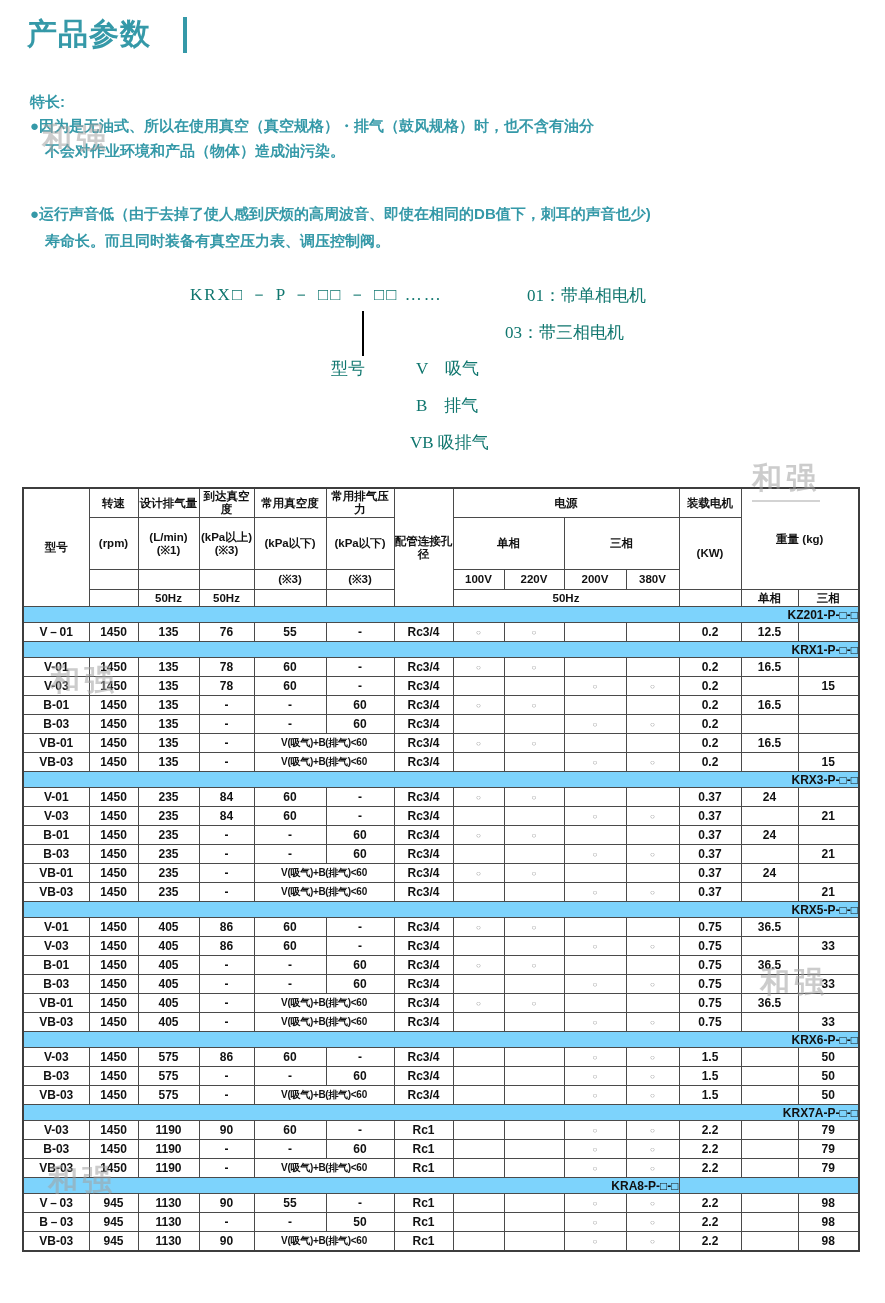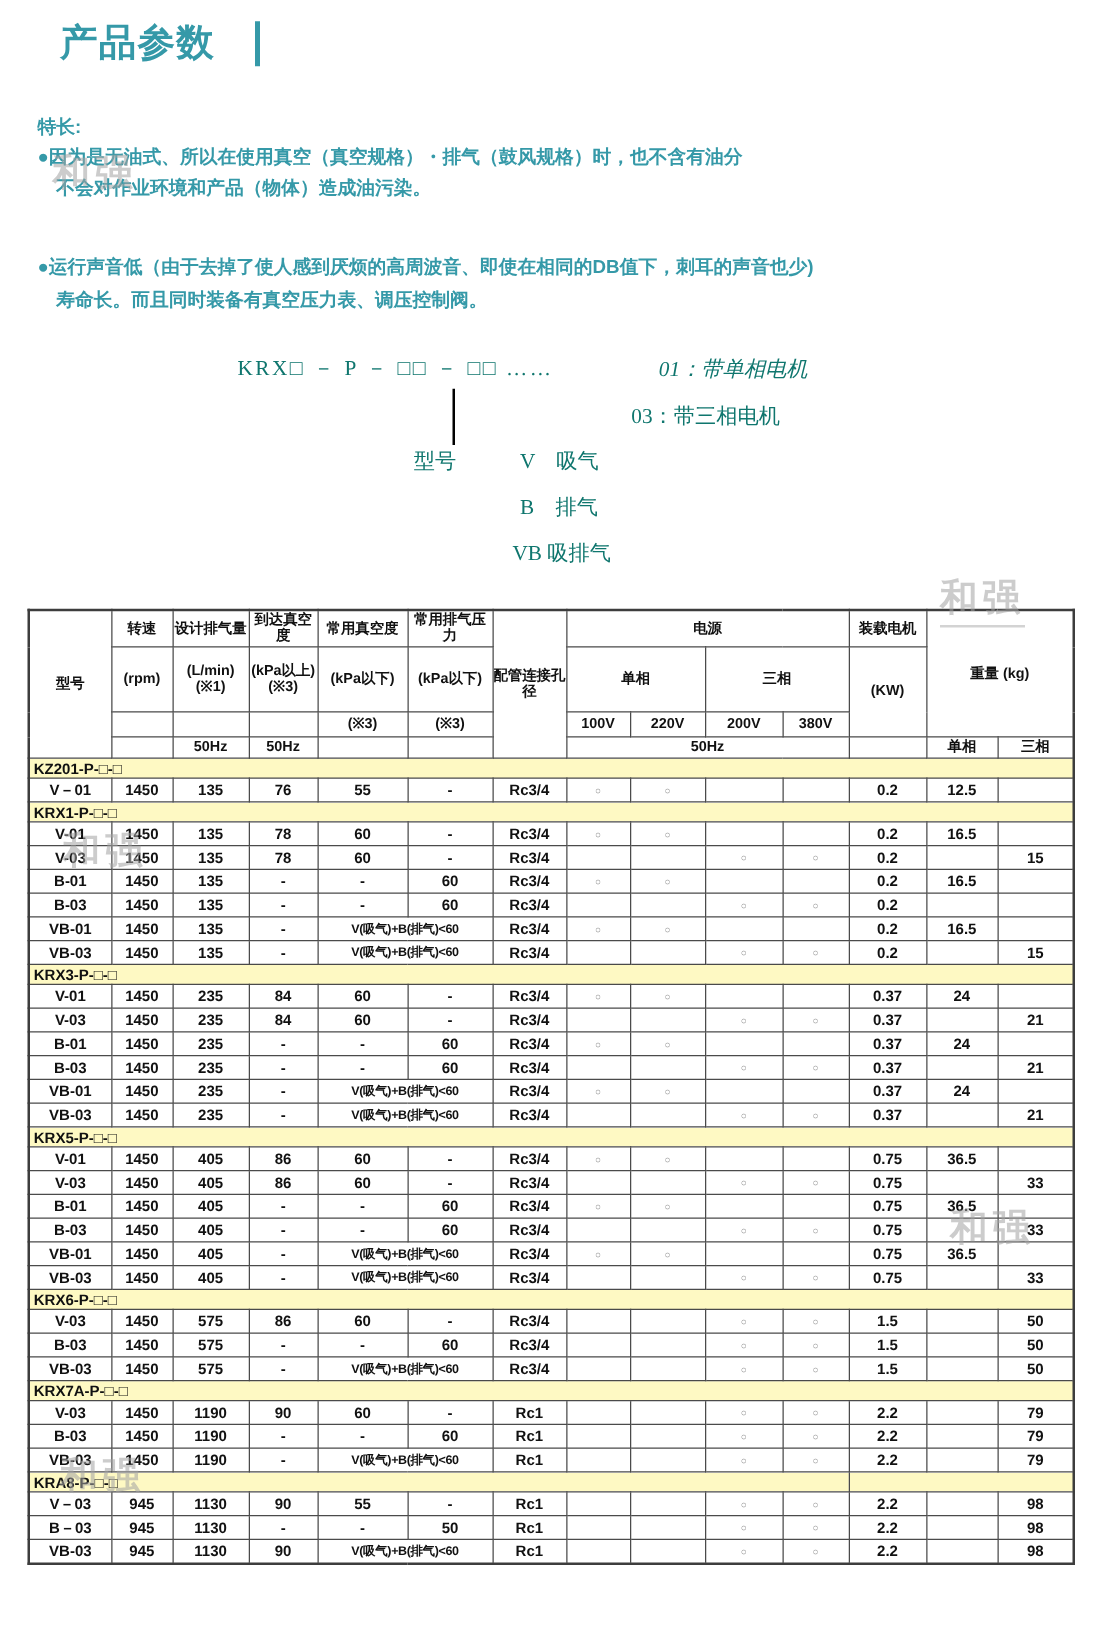--- a/index.html
+++ b/index.html
@@ -1,40 +1,40 @@
 <!DOCTYPE html>
 <html><head>
 <meta charset="utf-8">
 <style>
   html,body{margin:0;padding:0;background:#fff;}
   #page{position:relative;width:885px;height:1303px;background:#fff;overflow:hidden;
         font-family:"Liberation Sans",sans-serif;color:#111;}
 
   
-  .title-wrap{position:absolute;left:48px;top:14px;display:flex;align-items:center;gap:29px;}
+  .title-wrap{position:absolute;left:27px;top:14px;display:flex;align-items:center;gap:29px;}
   .title-cn{font-size:30px;font-weight:bold;color:#3599a8;letter-spacing:1px;}
   .title-bar{width:4px;height:36px;background:#3599a8;margin:0 7px 0 3px;}
   .title-en{font-size:25px;color:#8c8c8c;letter-spacing:0.5px;}
 
   
   .features{position:absolute;left:30px;top:92px;width:840px;color:#3599a8;
             font-size:15px;font-weight:bold;line-height:20px;}
   .features .line{position:absolute;white-space:nowrap;}
   .f-heading{left:0;top:0;}
   .f-b1l1{left:0;top:24px;text-align:center;}
   .f-b1l2{left:15px;top:49px;}
   .f-b2l1{left:0;top:112px;}
   .f-b2l2{left:15px;top:139px;}
 
   
   .diagram{position:absolute;left:0;top:0;width:885px;height:470px;
            font-family:"Liberation Serif","DejaVu Serif",serif;font-size:17px;color:#0f766e;}
   .diagram span{position:absolute;white-space:nowrap;}
   .dg-code{left:190px;top:283px;letter-spacing:2px;}
-  .dg-opt1{left:527px;top:284px;font-style:italic;}
+  .dg-opt1{left:527px;top:284px;}
   .dg-opt2{left:505px;top:321px;}
   .dg-vline{position:absolute;left:362px;top:311px;width:2px;height:45px;background:#000;}
   .dg-label{left:331px;top:357px;}
   .dg-v{left:416px;top:357px;}
   .dg-b{left:416px;top:394px;}
   .dg-vb{left:410px;top:431px;}
 
   
   .wm{position:absolute;font-family:Liberation Serif, serif;font-size:30px;
       font-weight:bold;color:#a3a3a3;opacity:.55;letter-spacing:4px;z-index:5;pointer-events:none;}
@@ -48,21 +48,21 @@
   table{position:absolute;left:22px;top:487px;width:836px;border-collapse:collapse;
         table-layout:fixed;border:2px solid #3d3d3d;}
   th,td{border:1px solid #4a4a4a;padding:0;text-align:center;vertical-align:middle;
         overflow:hidden;font-weight:bold;color:#111;}
   thead th{font-size:11.5px;line-height:13px;background:#fff;}
   tr.h1 th{height:28px;}
   tr.h2 th{height:51px;}
   tr.h3 th{height:19px;}
   tr.h4 th{height:16px;}
   tbody td{height:18px;font-size:12px;}
-  td.sec{background:#fef9c3;text-align:left;padding-left:3px;font-size:12px;height:15px;}
+  td.sec{background:#7dd3fc;text-align:right;padding-left:3px;font-size:12px;height:15px;}
   td.model{font-size:12px;}
   td.combined{font-size:10px;letter-spacing:-0.3px;}
   td.circ{font-size:8px;color:#8f8f8f;font-weight:normal;}
 </style>
 </head>
 <body>
 
 <div id="page">
 
   <div class="wm wm1">和强</div>

